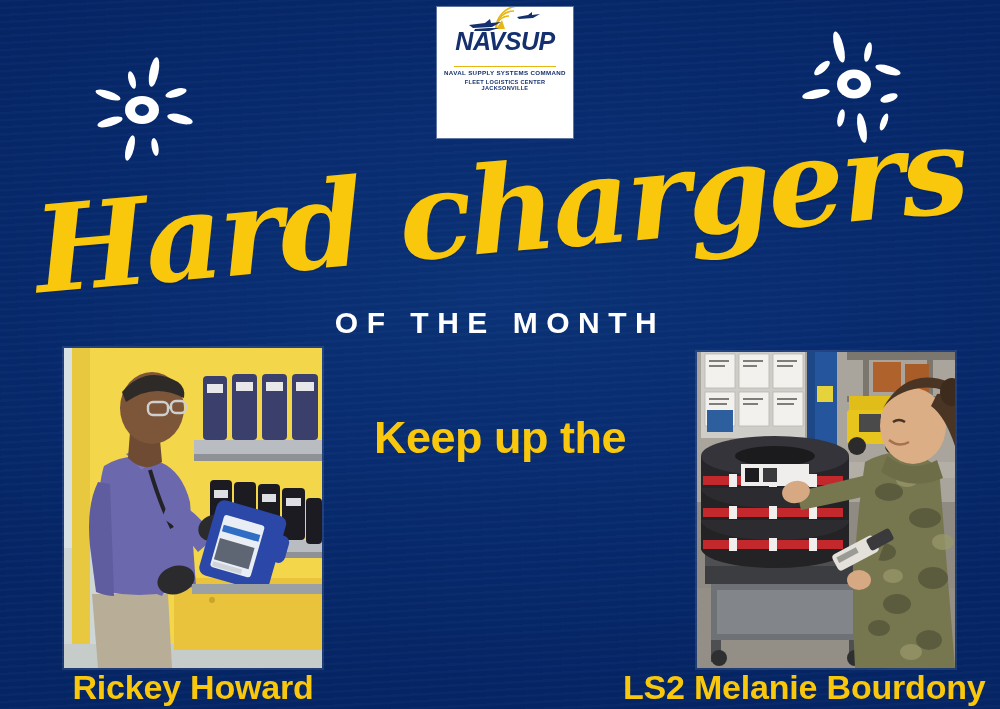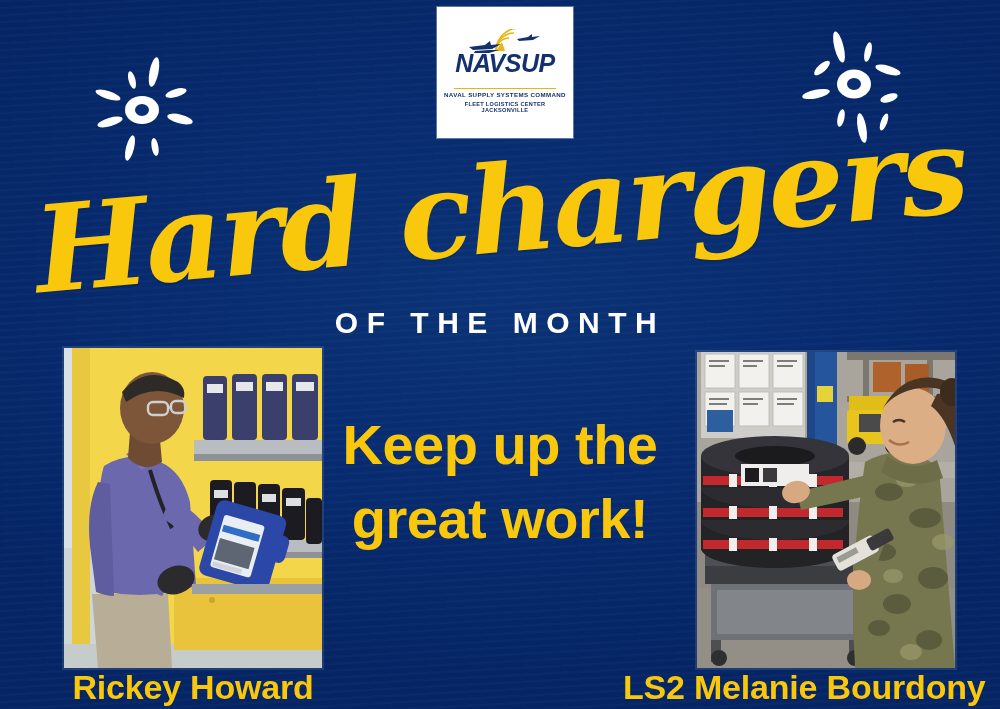--- a/index.html
+++ b/index.html
@@ -26,21 +26,21 @@
       rgba(0,0,0,0.018) 3px,
       rgba(0,0,0,0.018) 7px);
     opacity:.75;
   }
 
   
   .logo-box{
     position:absolute;left:437px;top:7px;width:136px;height:131px;
     background:#ffffff;box-shadow:0 0 0 1px rgba(255,255,255,.35);
     display:flex;flex-direction:column;align-items:center;justify-content:flex-start;
-    padding-top:22px;box-sizing:border-box;
+    box-sizing:border-box;
   }
   .logo-mark{position:relative;width:132px;height:58px;}
   .logo-mark svg{position:absolute;left:0;top:0;}
   .logo-word{
     position:absolute;left:0;top:22px;width:132px;text-align:center;
     font-family:"Liberation Sans", sans-serif;
     font-weight:bold;font-style:italic;font-size:25px;letter-spacing:-0.5px;
     color:#14306e;line-height:1;
   }
   .logo-word .sup{color:#14306e;}
@@ -64,21 +64,21 @@
     text-shadow:0 2px 0 rgba(0,0,0,.10);
     white-space:nowrap;
   }
   .of-the-month{
     position:absolute;left:0;top:306px;width:1000px;text-align:center;
     color:#ffffff;font-weight:bold;font-size:30px;letter-spacing:8.5px;
     font-family:"Liberation Sans", sans-serif;
   }
   .keep-up{
     position:absolute;left:330px;top:408px;width:340px;text-align:center;
-    color:#f9c70b;font-weight:bold;font-size:56px;line-height:1.32;
+    color:#f9c70b;font-weight:bold;font-size:45px;line-height:1.32;
     font-family:"Liberation Sans", sans-serif;letter-spacing:-0.5px;
   }
 
   
   .photo{
     position:absolute;overflow:hidden;background:#5b6068;
     box-shadow:0 0 0 2px rgba(255,255,255,.10);
   }
   .photo-left{left:64px;top:348px;width:258px;height:320px;}
   .photo-right{left:697px;top:352px;width:258px;height:316px;}
@@ -148,21 +148,20 @@
       <ellipse cx="49" cy="96" rx="3.4" ry="9" transform="rotate(12 49 96)"></ellipse>
       <ellipse cx="70" cy="106" rx="4.3" ry="15" transform="rotate(-10 70 106)"></ellipse>
       <ellipse cx="92" cy="100" rx="3.2" ry="9" transform="rotate(20 92 100)"></ellipse>
     </g>
   </svg>
 
   <div class="script-title">Hard chargers</div>
   <div class="of-the-month">OF THE MONTH</div>
   <div class="keep-up">
     <span>Keep up the</span><br>
-    <span>great work!</span>
   </div>
 
   <div class="photo photo-left">
     <svg class="scene" viewBox="0 0 258 320" preserveAspectRatio="none">
 
       <rect x="0" y="0" width="258" height="320" fill="#f4d64a"></rect>
       <rect x="0" y="0" width="16" height="200" fill="#d8e2e4"></rect>
       <rect x="0" y="200" width="34" height="120" fill="#cfd6d6"></rect>
       <rect x="8" y="0" width="18" height="320" fill="#e8c83e"></rect>
 

